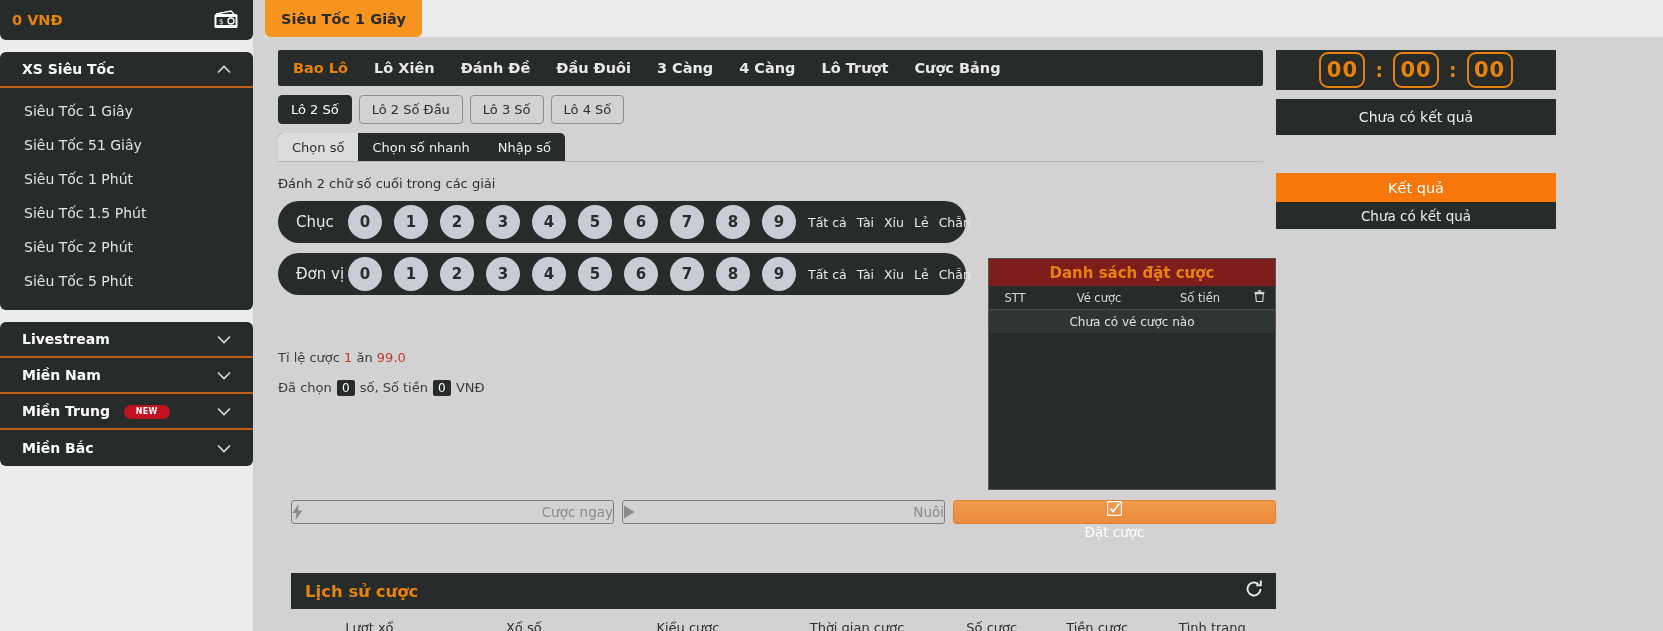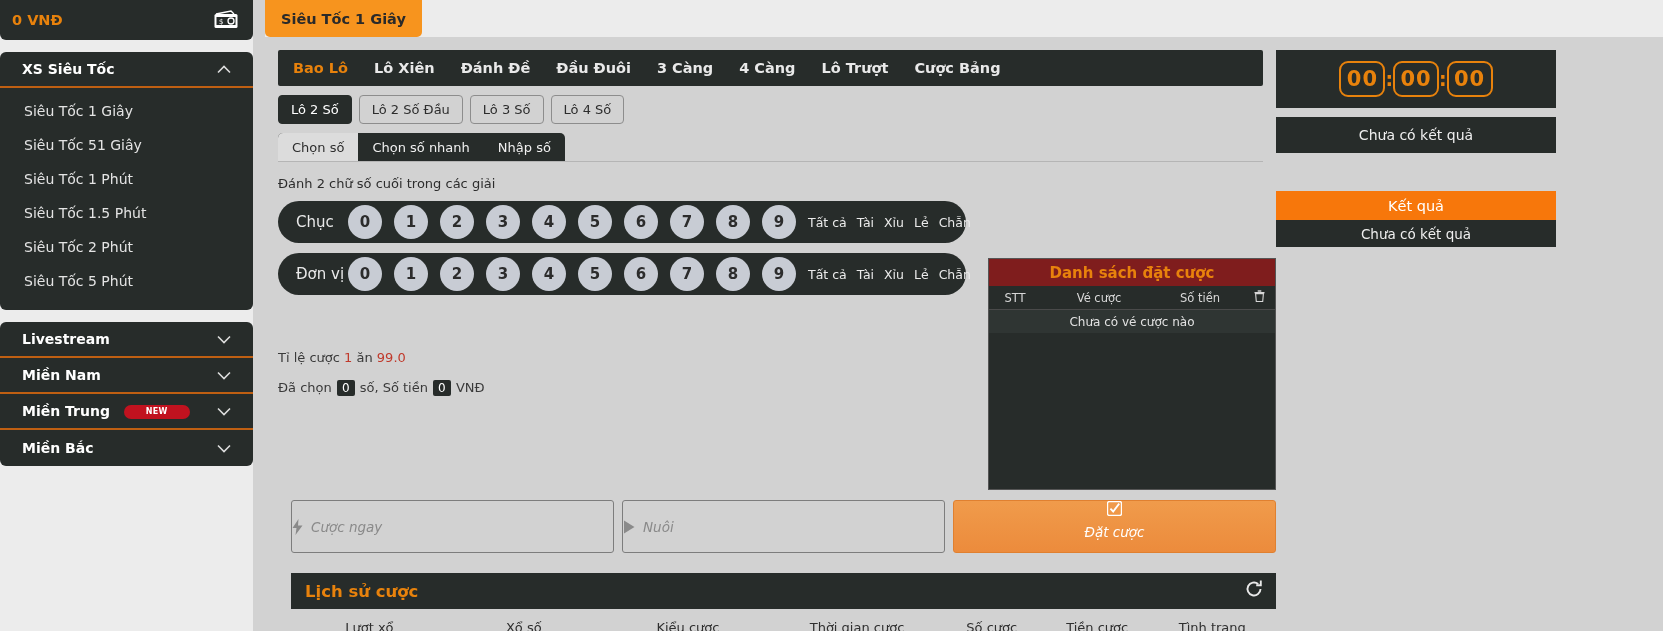--- a/index.html
+++ b/index.html
@@ -44,21 +44,21 @@
     color: #fff; font-size: 14px; font-weight: bold;
     border-bottom: 2px solid #bf5f12;
     cursor: pointer;
   }
   .panel-head.nb { border-bottom: none; }
   .chev { width: 14px; height: 9px; display:block; }
   .badge-new {
     display: inline-block;
     background: #c1121f; color: #fff;
     font-size: 8px; font-weight: bold;
-    padding: 2px 22px 3px; border-radius: 9px;
+    padding: 2px 12px 3px; border-radius: 9px;
     margin-left: 9px; letter-spacing: .3px;
     vertical-align: 2px;
   }
   .menu-list { padding: 6px 0 12px; }
   .menu-item {
     padding: 9px 0 9px 24px;
     color: #e4e4e4; font-size: 14px;
     cursor: pointer;
   }
 
@@ -242,27 +242,26 @@
     color: #e2e2e2; font-size: 12px;
     background: #2f3533;
   }
 
   
   .actions {
     position: absolute; left: 13px; top: 450px;
     width: 985px; display: flex; gap: 8px;
   }
   .act {
-    flex: 1; height: 53px;
-    display: flex; align-items: center; justify-content: flex-start;
+    flex: 1; height: 24px;
+    display: flex; align-items: center; justify-content: space-between;
     gap: 8px; font-size: 13.5px;
     border: 1px solid #7d7d7d; border-radius: 3px;
     background: #d2d2d2; color: #8a8a8a;
     cursor: pointer;
-    font-style: italic;
   }
   .act.primary {
     background: linear-gradient(#f09b4b, #ec8b3c);
     border-color: #e08030; color: #fff; flex-direction: column;
   }
   .act svg { display: block; }
 
   
   .history {
     position: absolute; left: 13px; top: 523px;
@@ -280,22 +279,23 @@
     height: 36px; font-size: 13px; color: #2f2f2f;
   }
   .history-cols span { text-align: center; }
 
   
   .rightcol {
     position: absolute; left: 1011px; top: 13px;
     width: 280px;
   }
   .timer {
-    height: 58px; background: #272c2a;
-    display: flex; align-items: center; justify-content: center;
+    height: 40px; background: #272c2a;
+    display: flex; align-items: center; justify-content: center;
+    gap: 10px;
   }
   .tbox {
     width: 46px; height: 36px;
     border: 2px solid #e8820c; border-radius: 9px;
     color: #e8820c; font-size: 21px; font-weight: bold;
     display: flex; align-items: center; justify-content: center;
     letter-spacing: 1px;
   }
   .tcolon { color: #e8820c; font-size: 19px; font-weight: bold; }
   .noresult {

